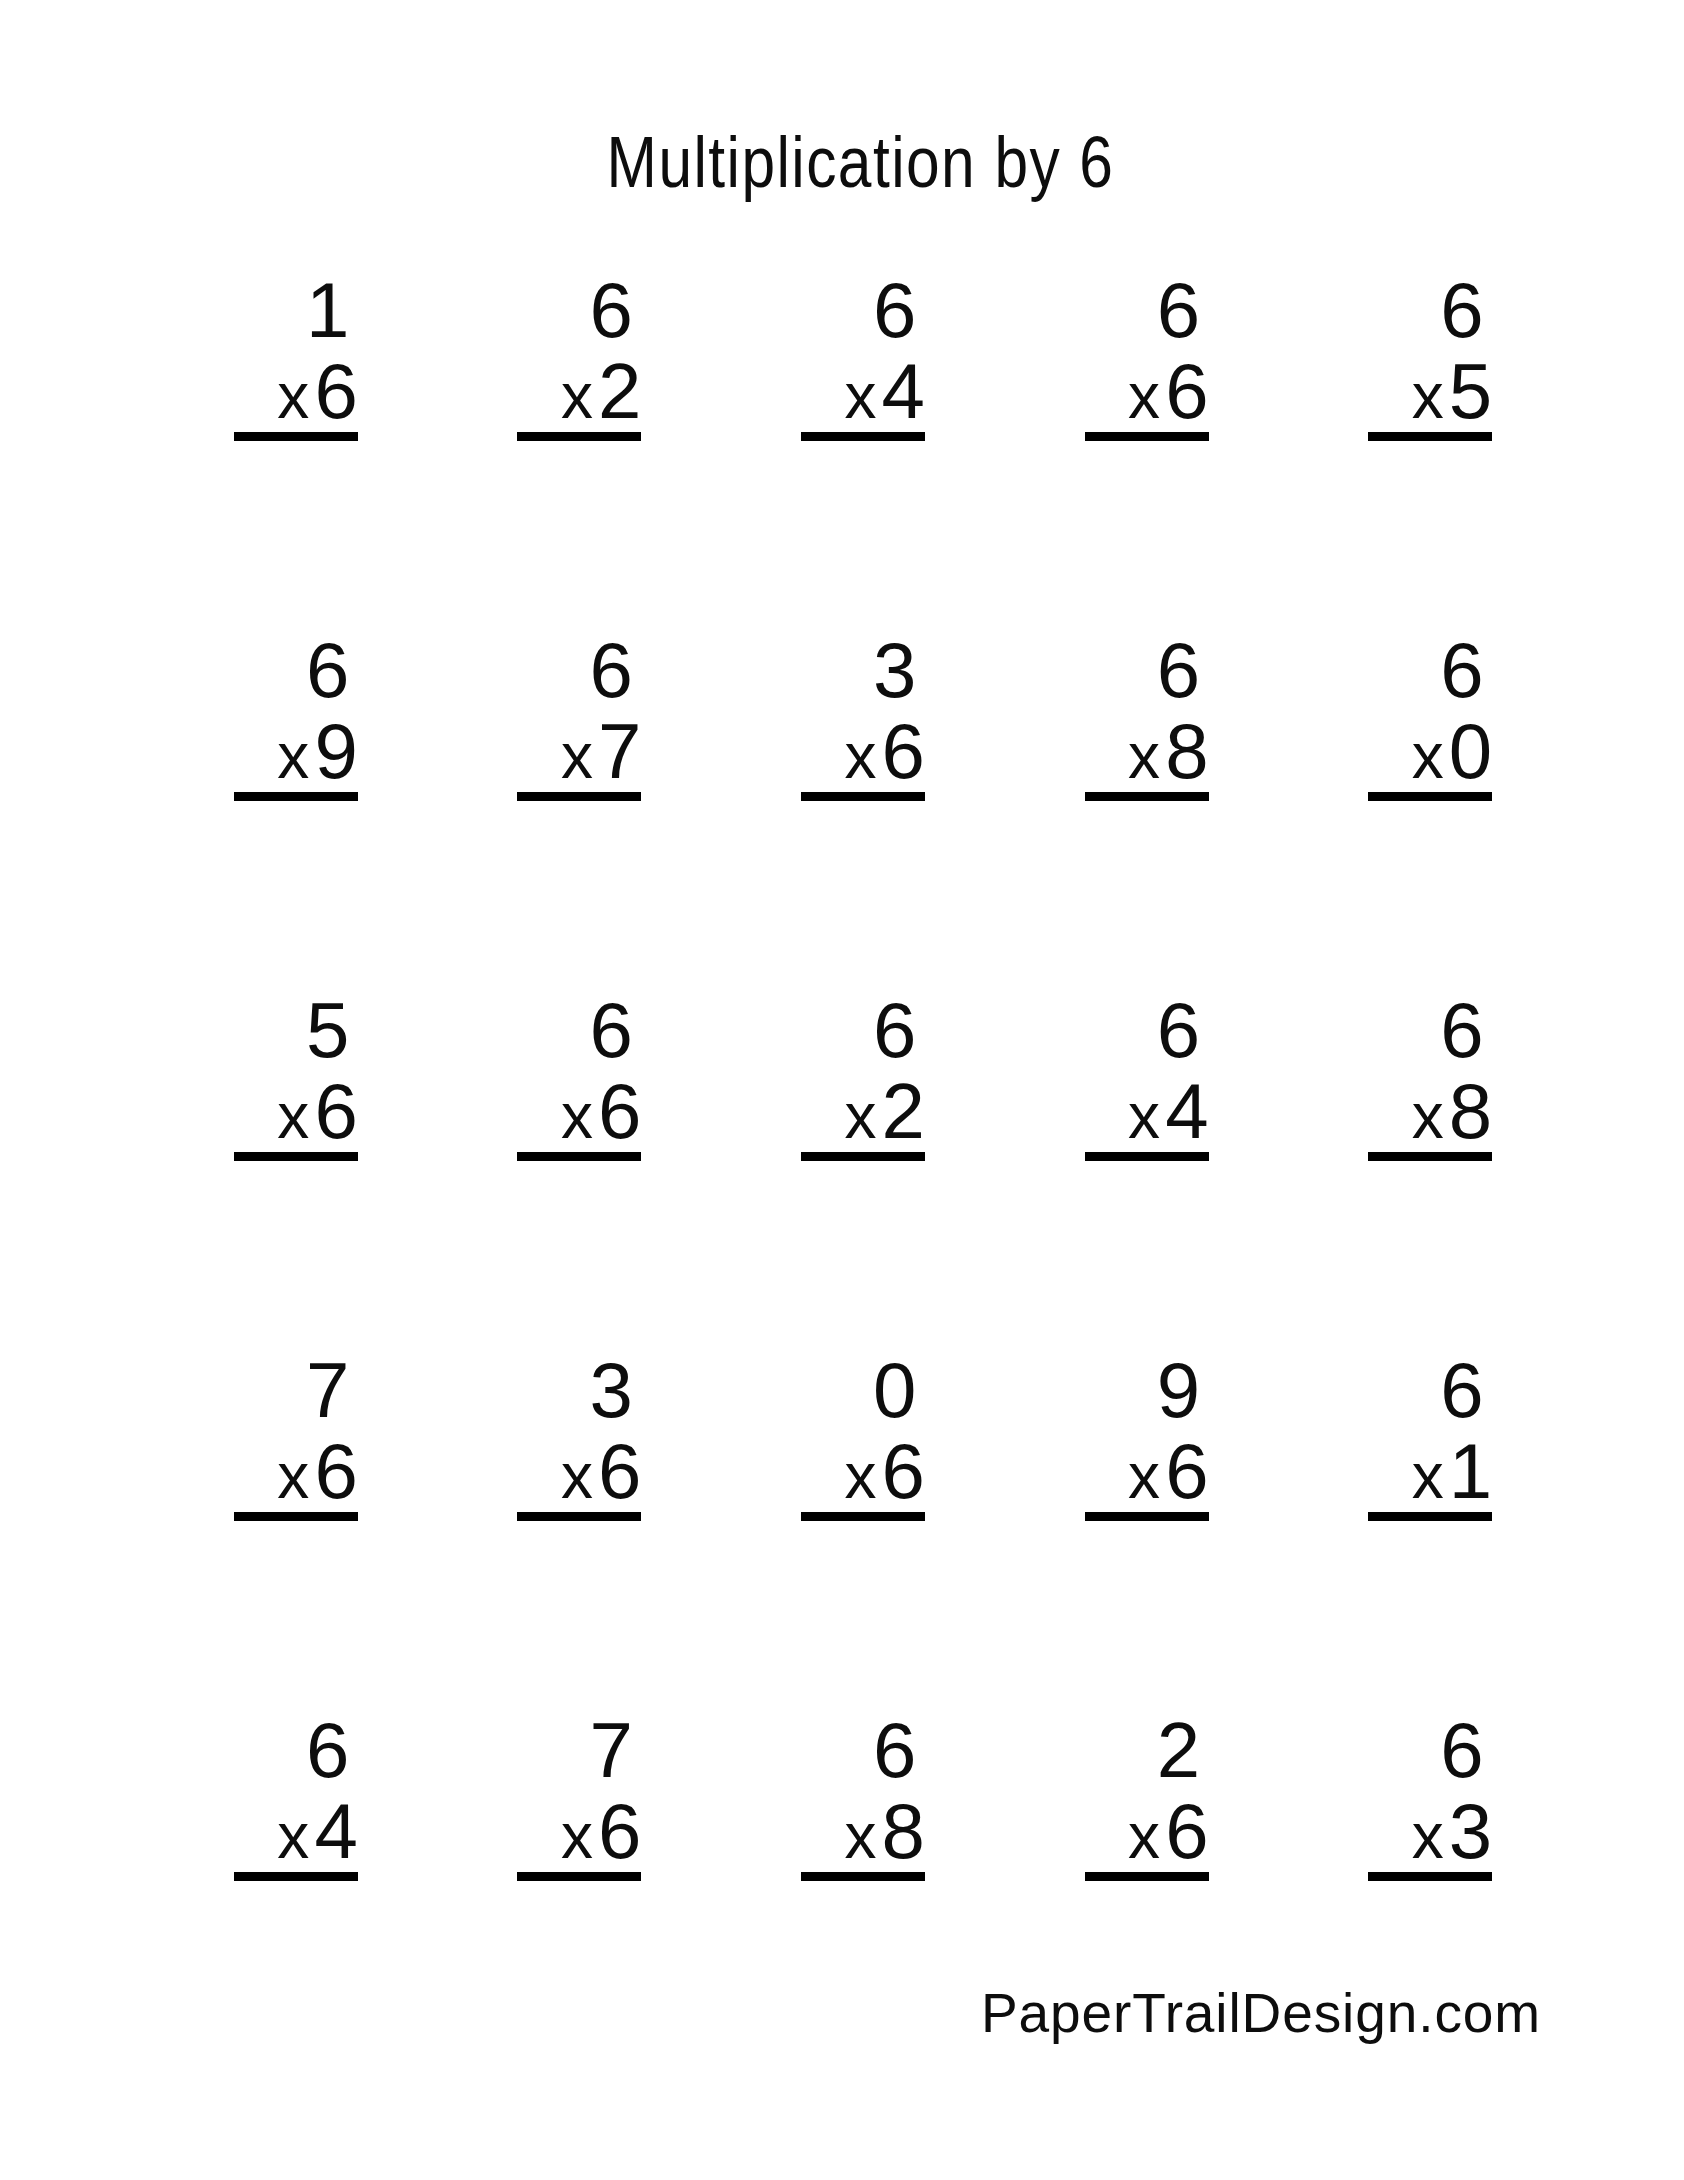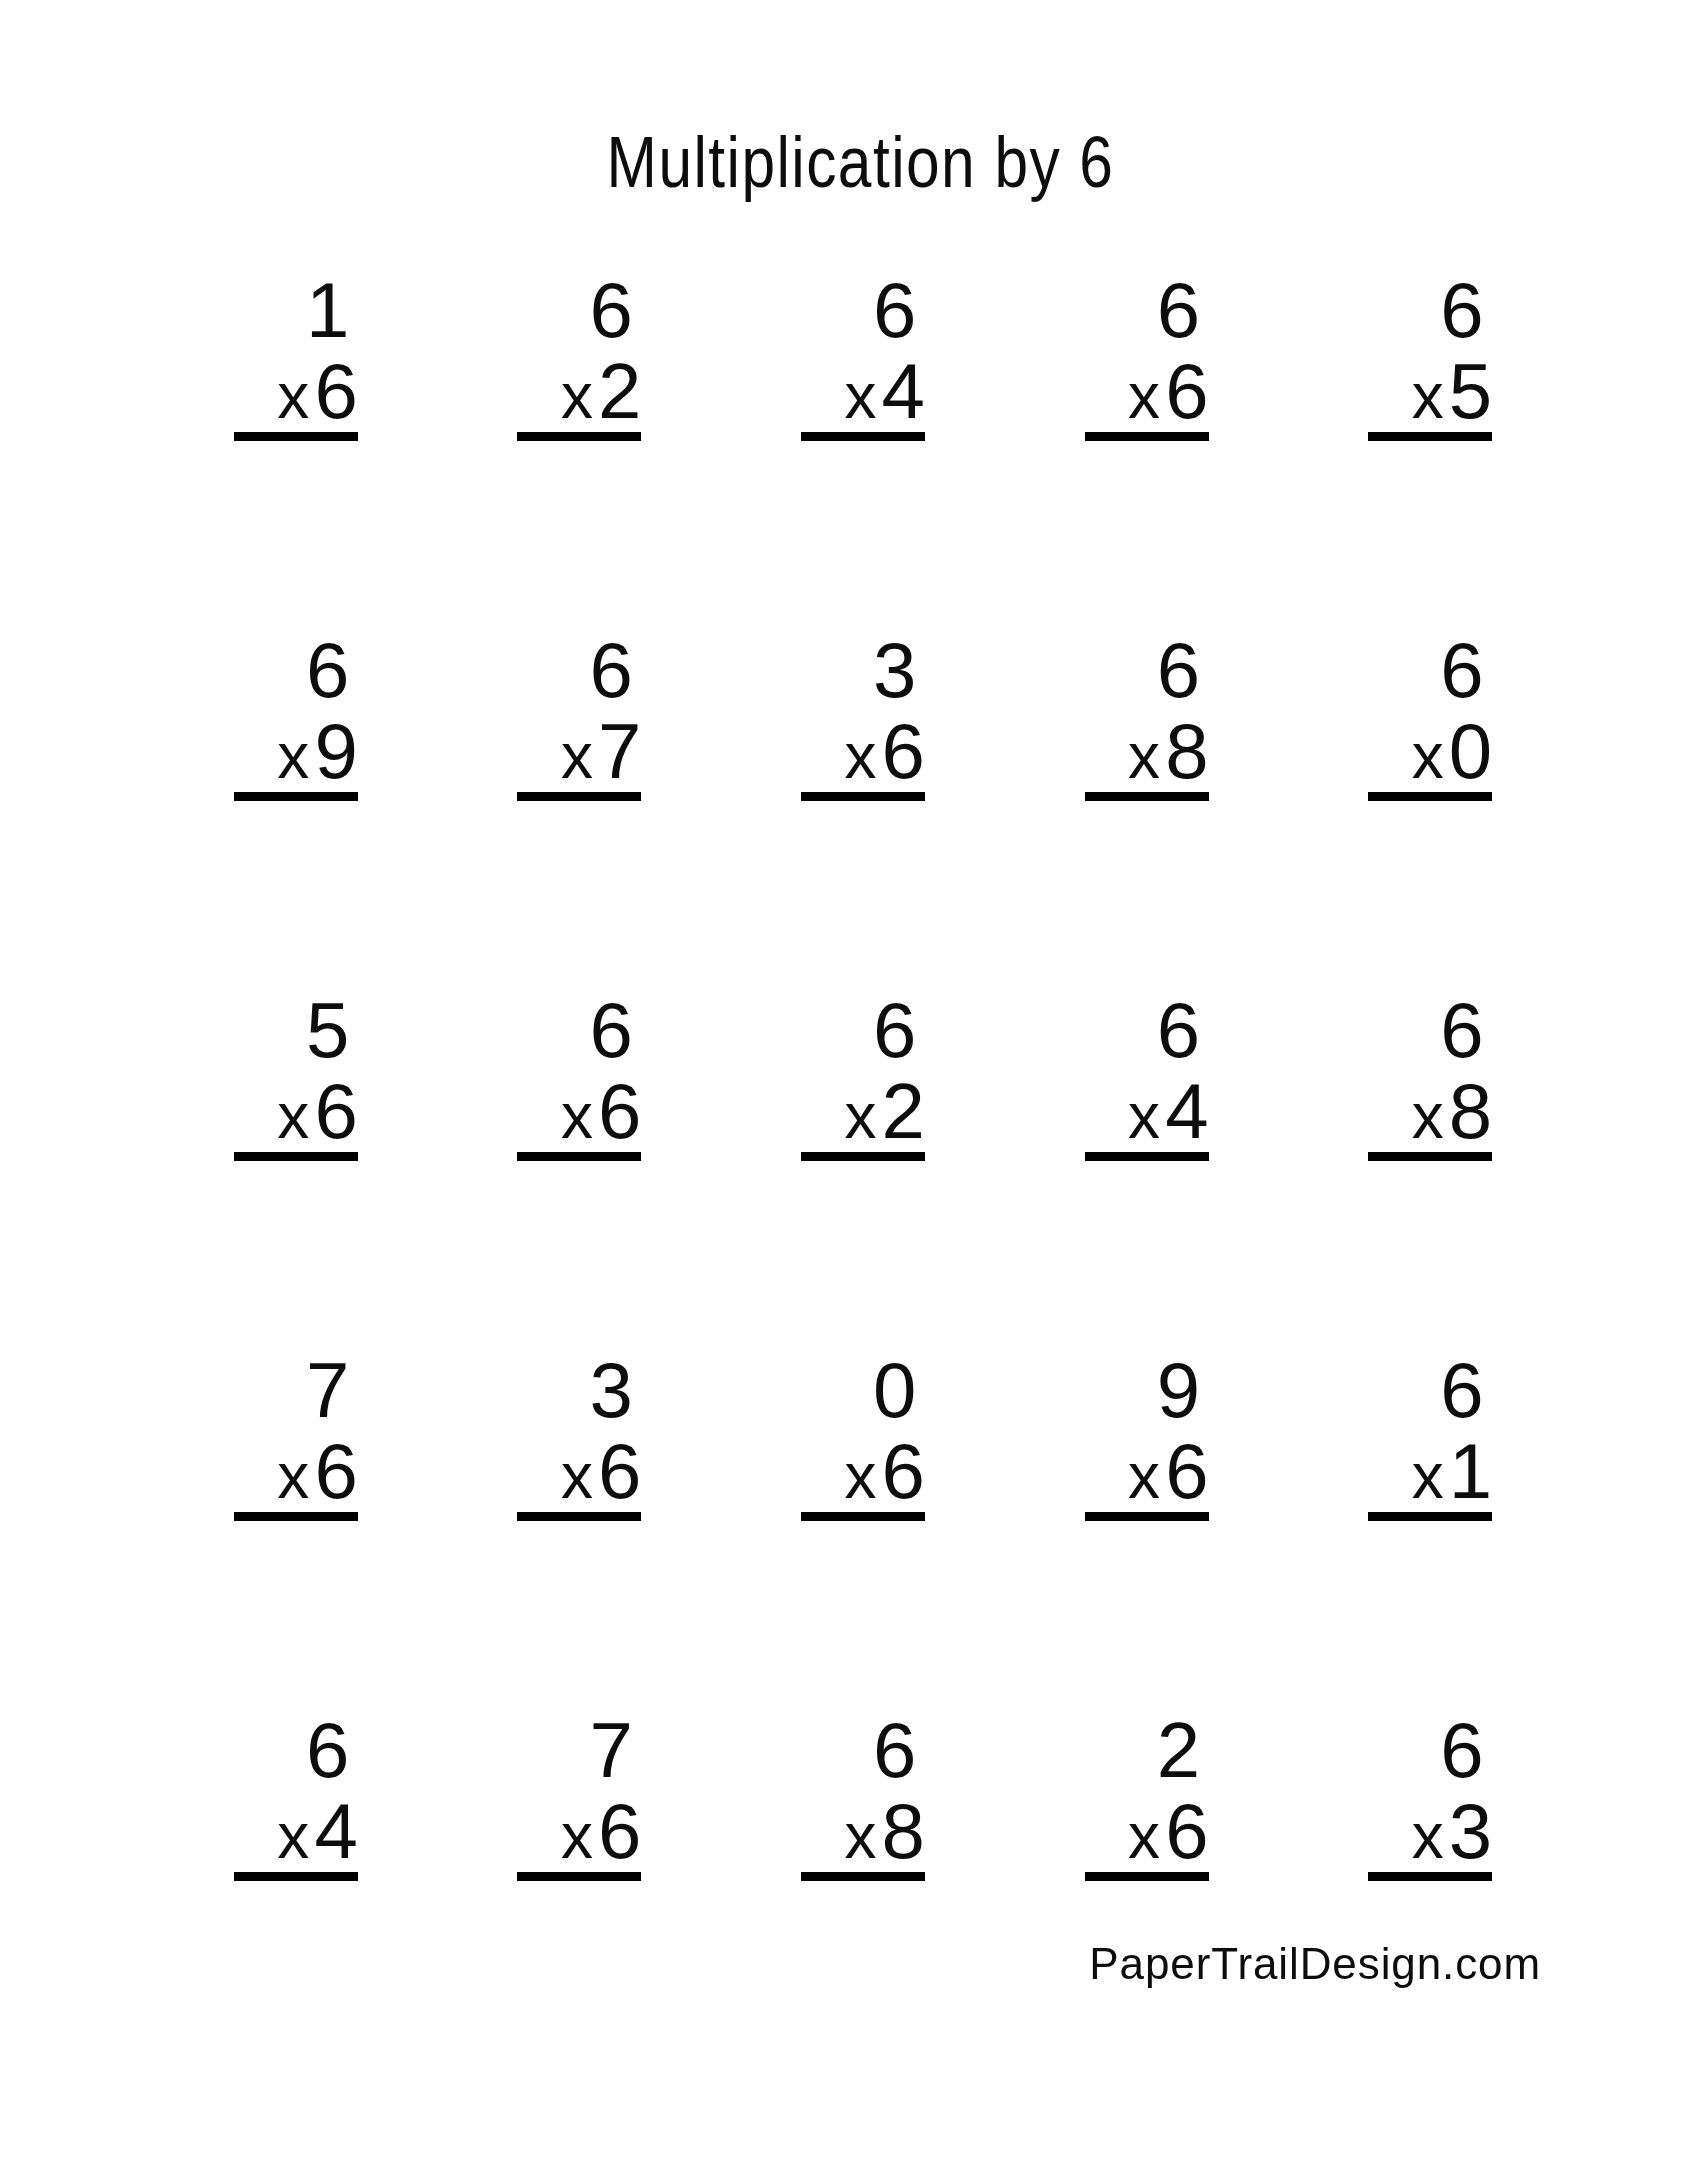--- a/index.html
+++ b/index.html
@@ -72,23 +72,23 @@
     margin-right: 5.1px;
   }
   .rule {
     width: 124px;
     height: 9.4px;
     background: #000000;
     margin-top: 1.7px;
   }
   .footer {
     position: absolute;
-    top: 1942px;
+    top: 1986px;
     right: 162px;
-    font-size: 44px;
+    font-size: 55px;
     line-height: 1;
     letter-spacing: 0.9px;
     color: #0d0d0d;
   }
 </style>
 </head>
 <body>
 
 <div class="sheet">
   <h1 class="title">Multiplication by 6</h1>

